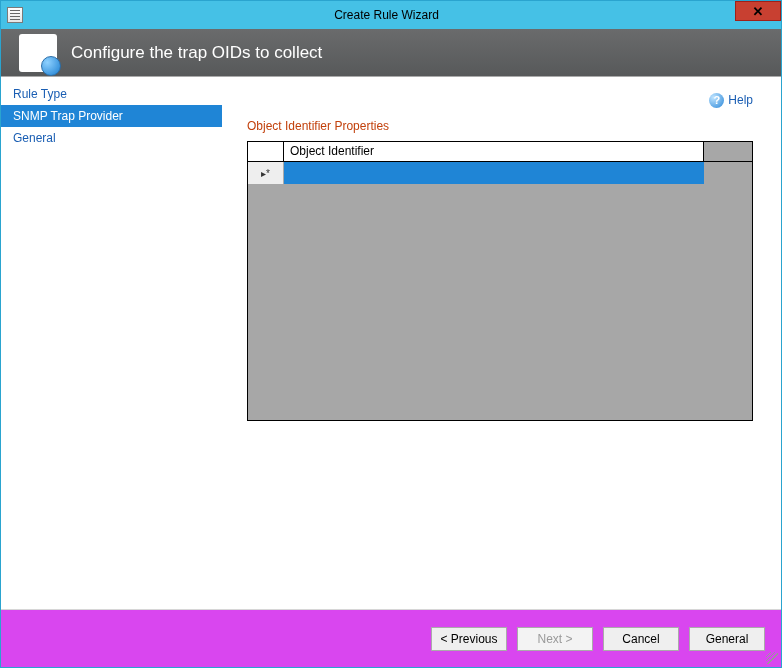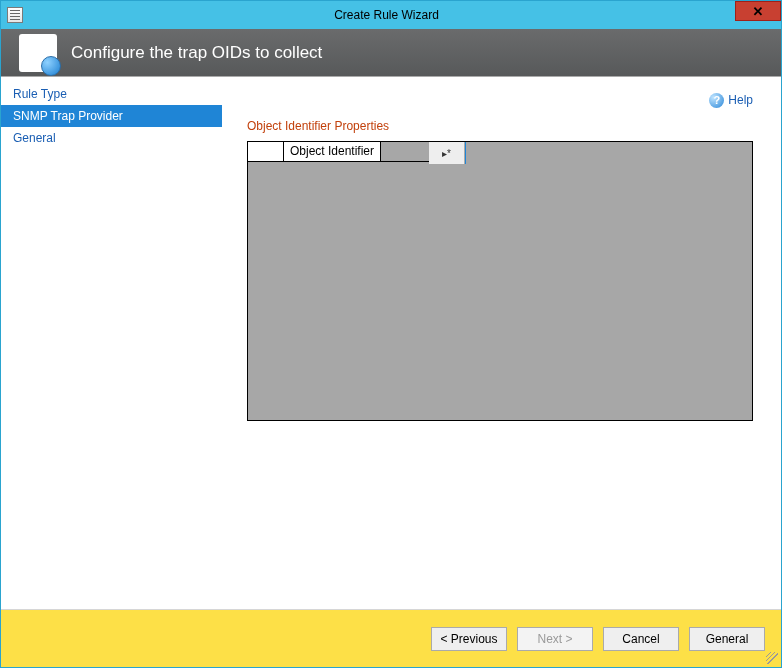--- a/index.html
+++ b/index.html
@@ -117,21 +117,21 @@
     }
     .section-label {
       font-size: 12px; color: #c2410c; margin-bottom: 8px;
     }
     .grid {
       flex: 1;
       border: 1px solid #000;
       background: #a7a7a7;
       min-height: 280px;
       max-height: 300px;
-      display: flex; flex-direction: row;
+      display: flex; flex-direction: column;
       overflow: hidden;
     }
     .gridhead, .gridrow {
       display: flex;
       background: #fff;
     }
     .gridhead { border-bottom: 1px solid #000; height:20px; }
     .gridhead .cell-a { width: 36px; border-right: 1px solid #000; }
     .gridhead .cell-b { flex: 1; padding: 2px 6px; border-right: 1px solid #000; font-size:12px; }
     .gridhead .cell-pad { width: 48px; background:#a7a7a7; }
@@ -139,21 +139,21 @@
     .gridrow .cell-a { width: 36px; background:#eee; border-right:1px solid #aaa;
       display:flex;align-items:center;justify-content:center;font-size:10px;color:#333;}
     .gridrow .cell-b { flex:1; background:#1f85d6; border-right:1px solid #1f85d6;}
     .gridrow .cell-pad { width:48px; background:#a7a7a7; }
     .gridfill { flex:1; background:#a7a7a7; }
     .footer {
       height: 58px;
       border-top: 1px solid #d6d6d6;
       display:flex; justify-content:flex-end; align-items:center;
       padding: 0 16px; gap: 10px;
-      background: #fde047;
+      background: #d946ef;
     }
     .btn {
       min-width: 76px; height: 24px;
       background: #efefef;
       border: 1px solid #aaa;
       font-size: 12px;
       cursor: pointer;
       padding: 0 8px;
     }
     .btn:disabled { color: #9a9a9a; background:#f3f3f3; cursor: default; }

